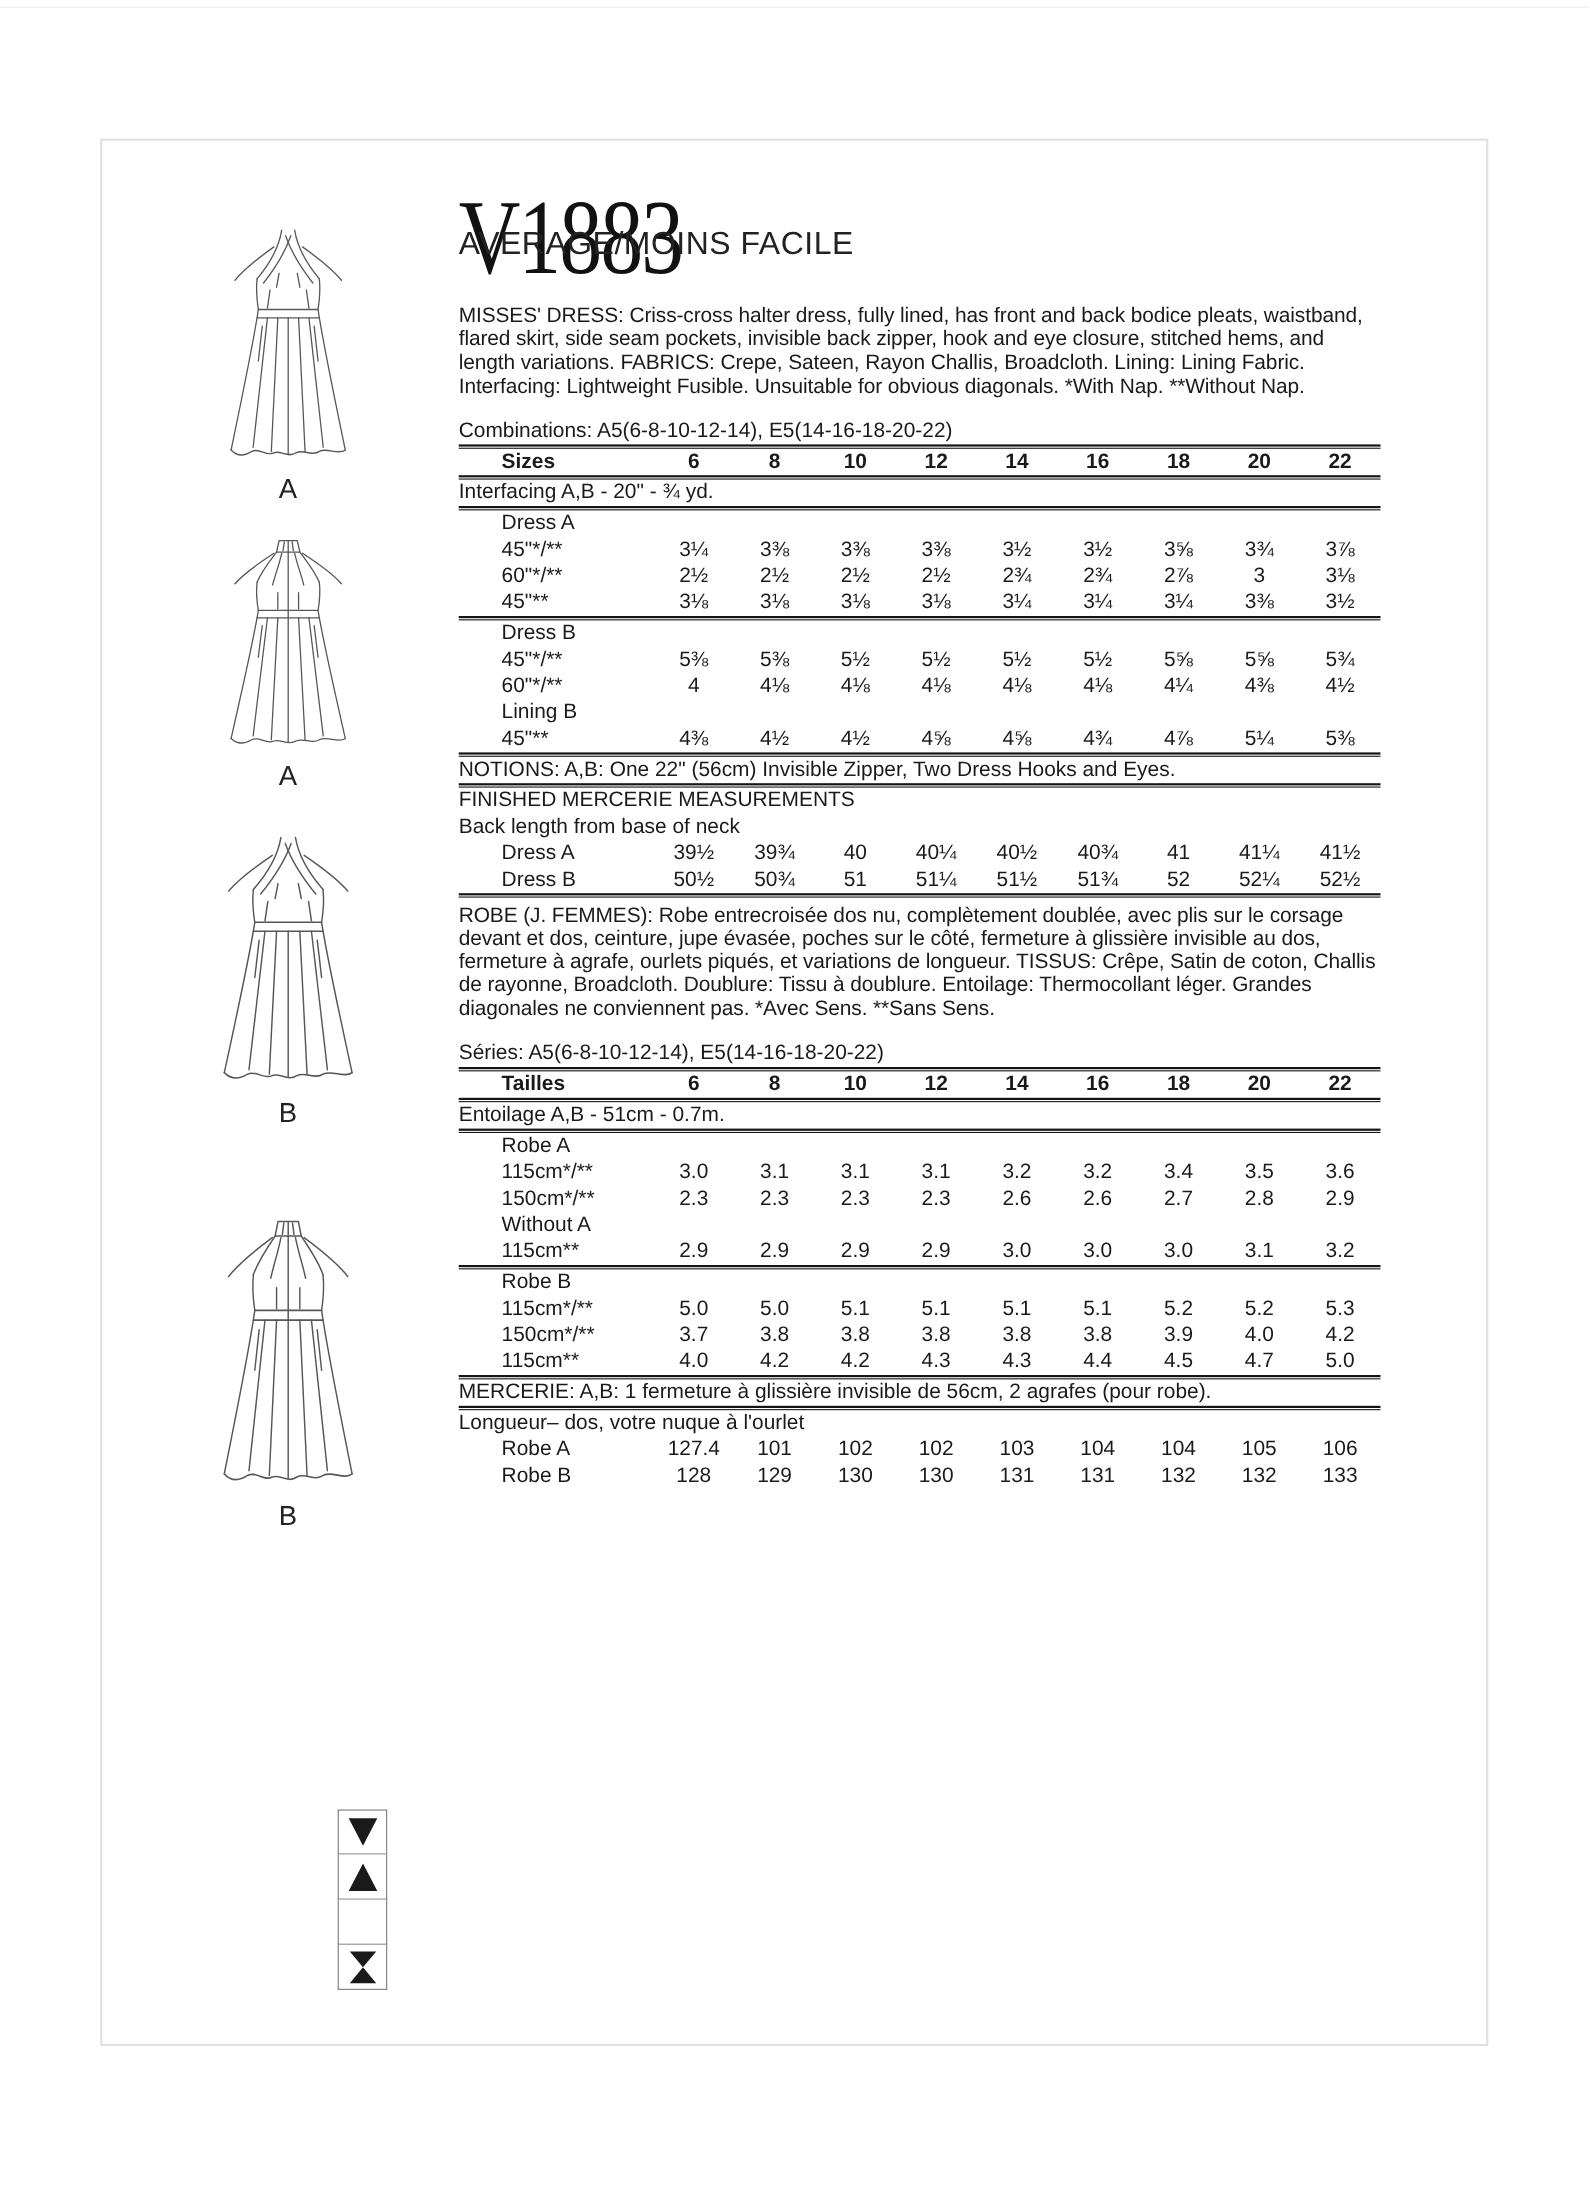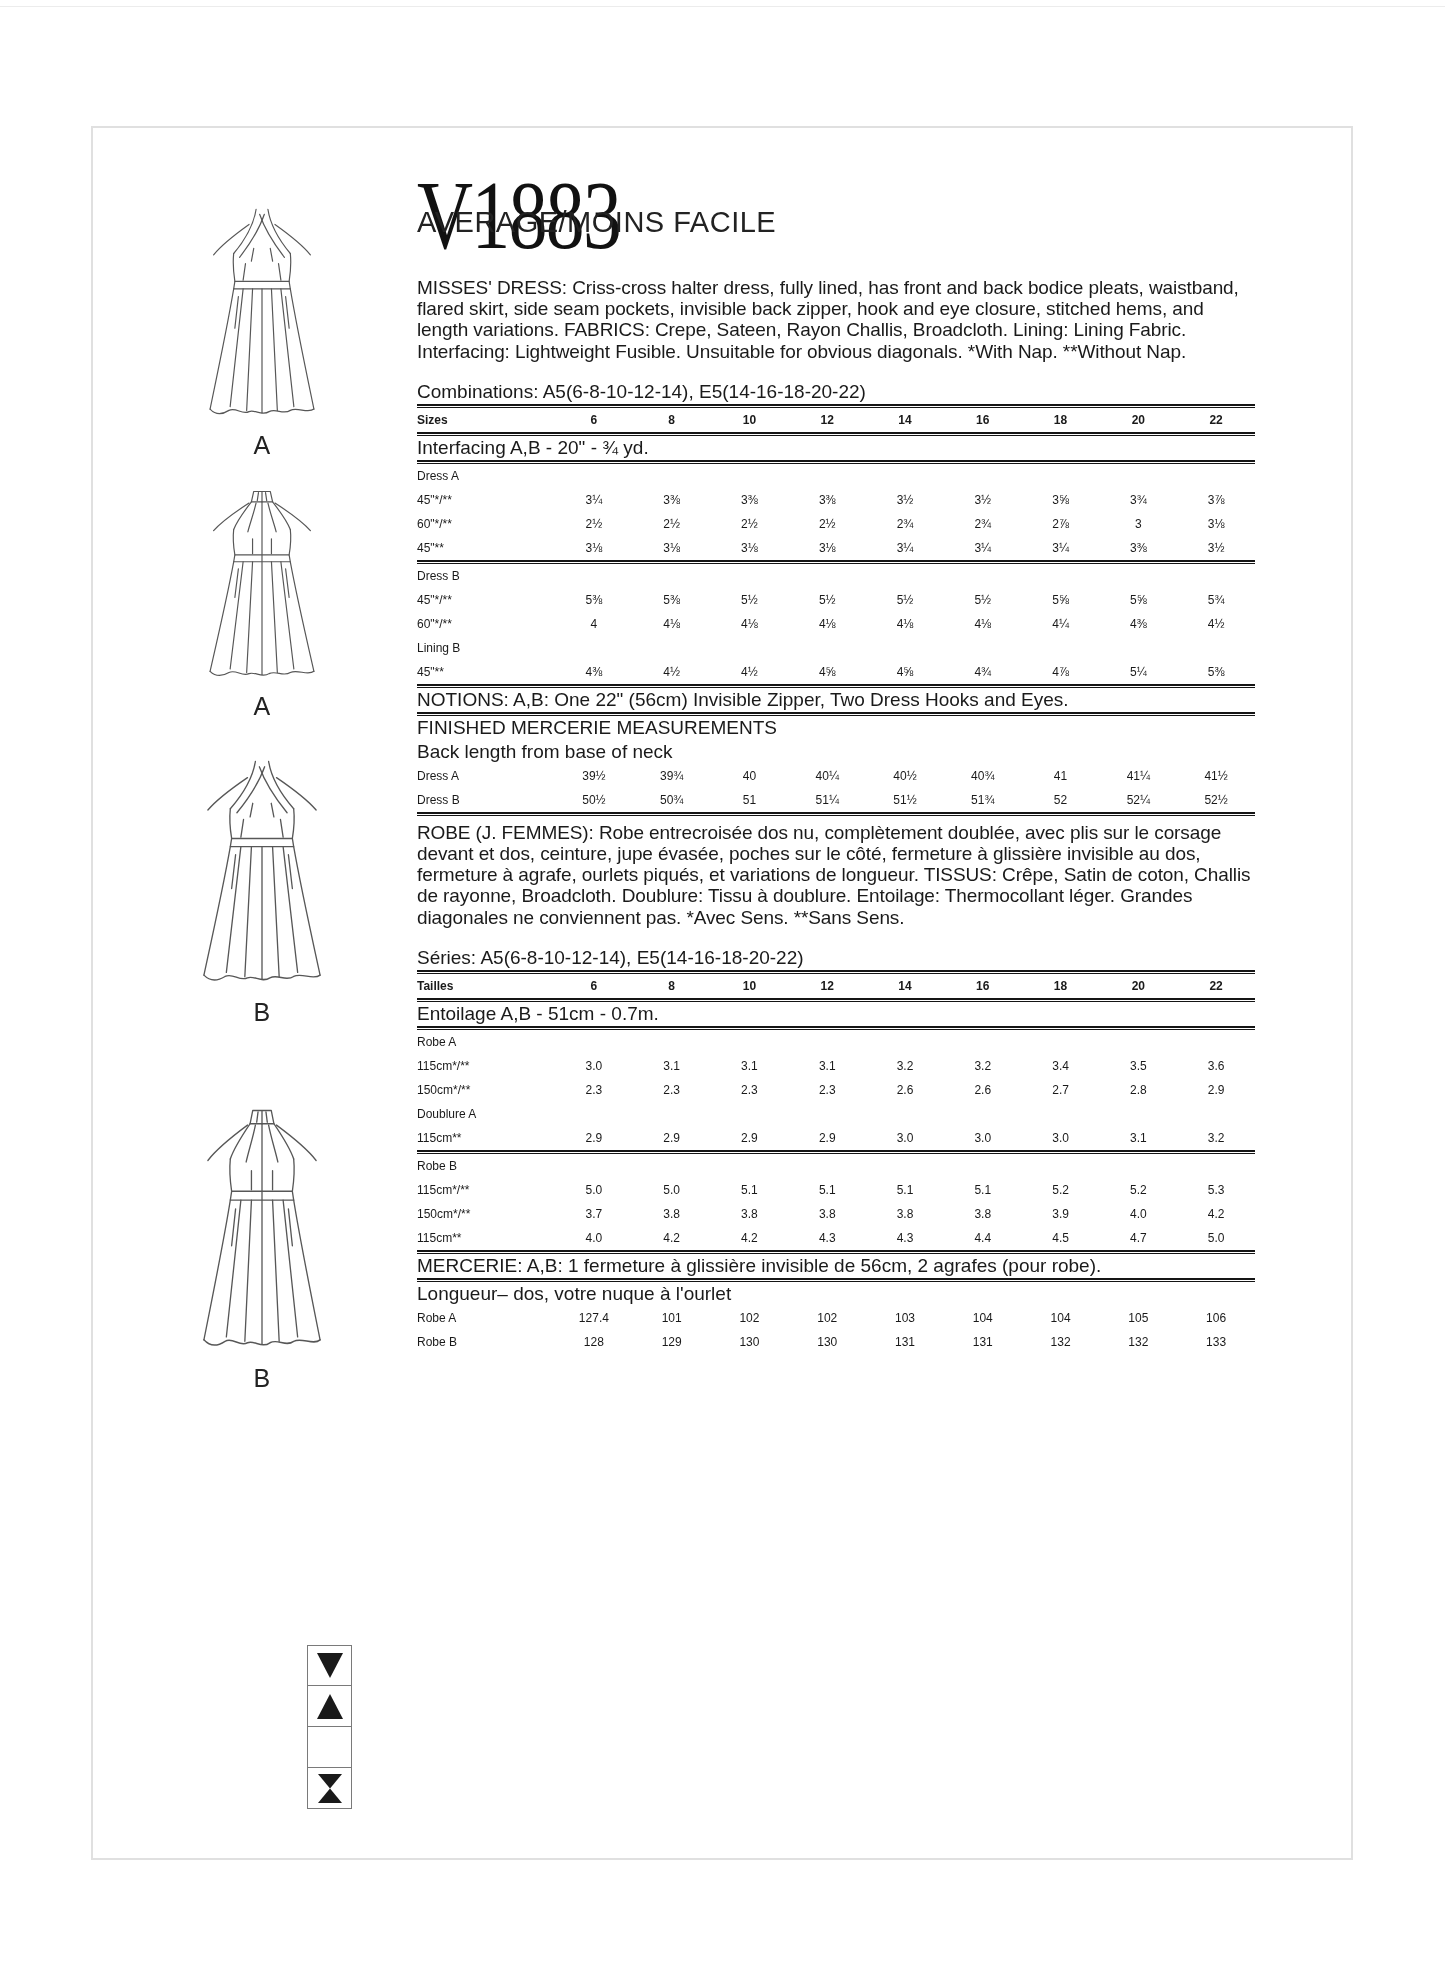--- a/index.html
+++ b/index.html
@@ -17,21 +17,21 @@
 
   
   .flow{position:absolute;left:417px;top:277px;width:838px;}
   .flow p{margin:0;}
   .para{font-size:19px;line-height:21.2px;letter-spacing:-0.1px;}
   .oneline{font-size:19px;line-height:24px;height:24px;white-space:nowrap;overflow:visible;}
   .pregap{margin-top:18px !important;}
   .smallgap{margin-top:6px !important;}
   .note{font-size:19px;line-height:24px;height:24px;white-space:nowrap;}
   .rule{height:4px;box-sizing:border-box;border-top:2px solid #151515;border-bottom:1px solid #151515;}
-  .grow{display:grid;grid-template-columns:138px repeat(9,1fr);font-size:12px;line-height:24px;height:24px;}
+  .grow{display:grid;grid-template-columns:138px repeat(9,1fr);font-size:19px;line-height:24px;height:24px;margin-left:39px;}
   .grow .cell{text-align:center;white-space:nowrap;}
   .grow .lbl{text-align:left;}
   .grow.hb .cell{font-weight:700;}
   .b{font-weight:400;}
 
   
   .fig{position:absolute;display:flex;flex-direction:column;align-items:center;}
   .fig svg{display:block;}
   .fig .viewlabel{margin-top:8px;font-size:25px;color:#222;letter-spacing:0.5px;}
   #figA1{left:203px;top:208px;}
@@ -322,21 +322,21 @@
         <span class="cell">2.3</span>
         <span class="cell">2.3</span>
         <span class="cell">2.3</span>
         <span class="cell">2.6</span>
         <span class="cell">2.6</span>
         <span class="cell">2.7</span>
         <span class="cell">2.8</span>
         <span class="cell">2.9</span>
       </div>
       <div class="grow">
-        <span class="cell lbl b">Doublure A</span>
+        <span class="cell lbl b">Without A</span>
       </div>
       <div class="grow">
         <span class="cell lbl">115cm**</span>
         <span class="cell">2.9</span>
         <span class="cell">2.9</span>
         <span class="cell">2.9</span>
         <span class="cell">2.9</span>
         <span class="cell">3.0</span>
         <span class="cell">3.0</span>
         <span class="cell">3.0</span>

